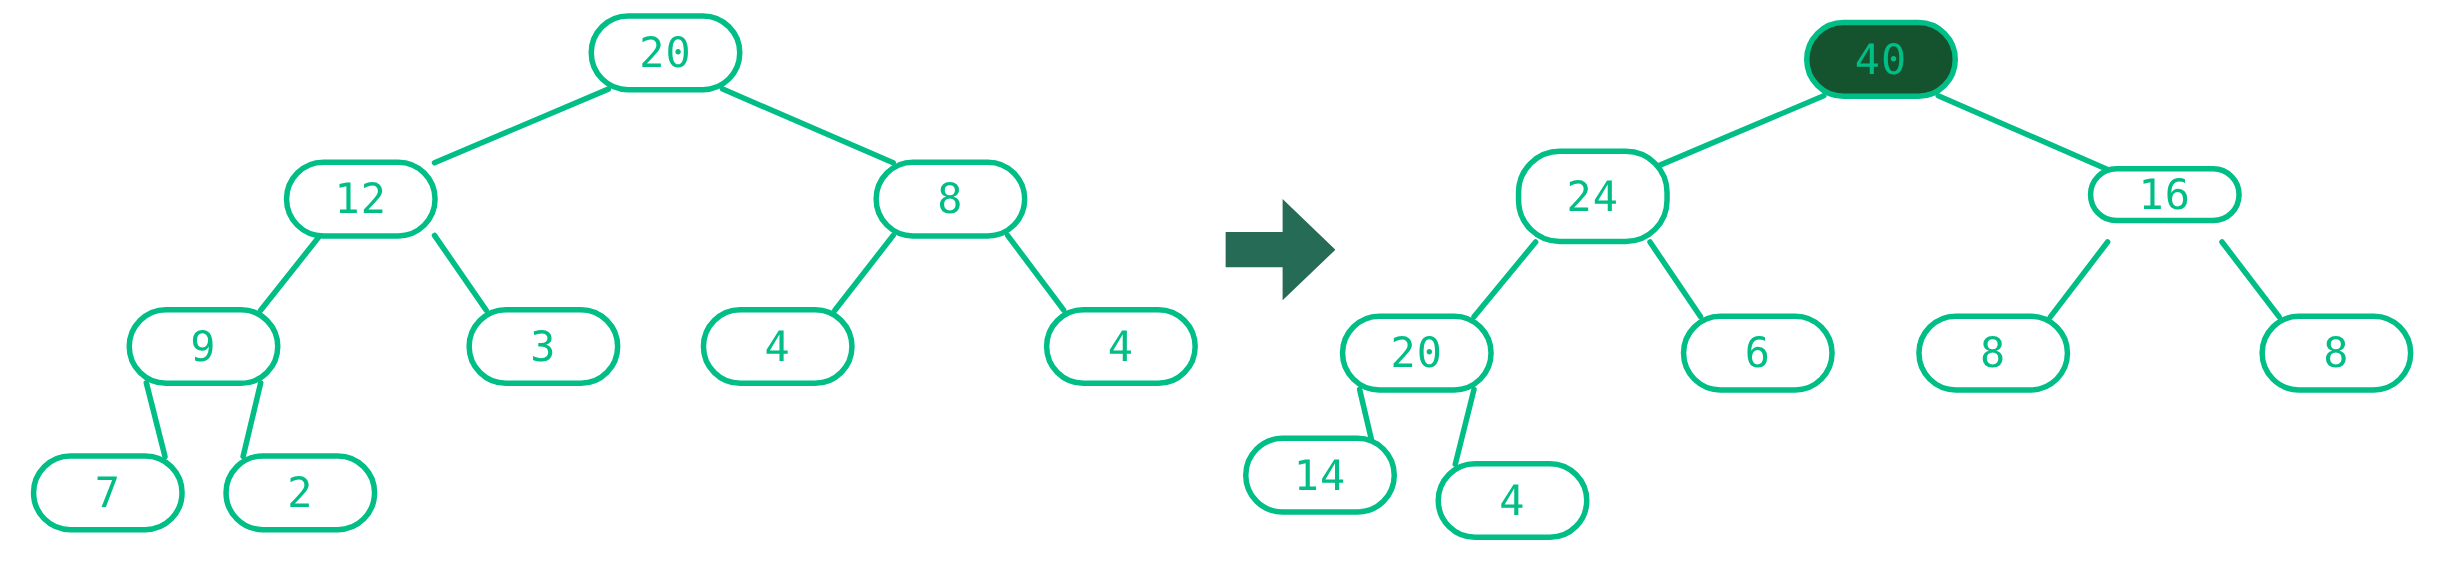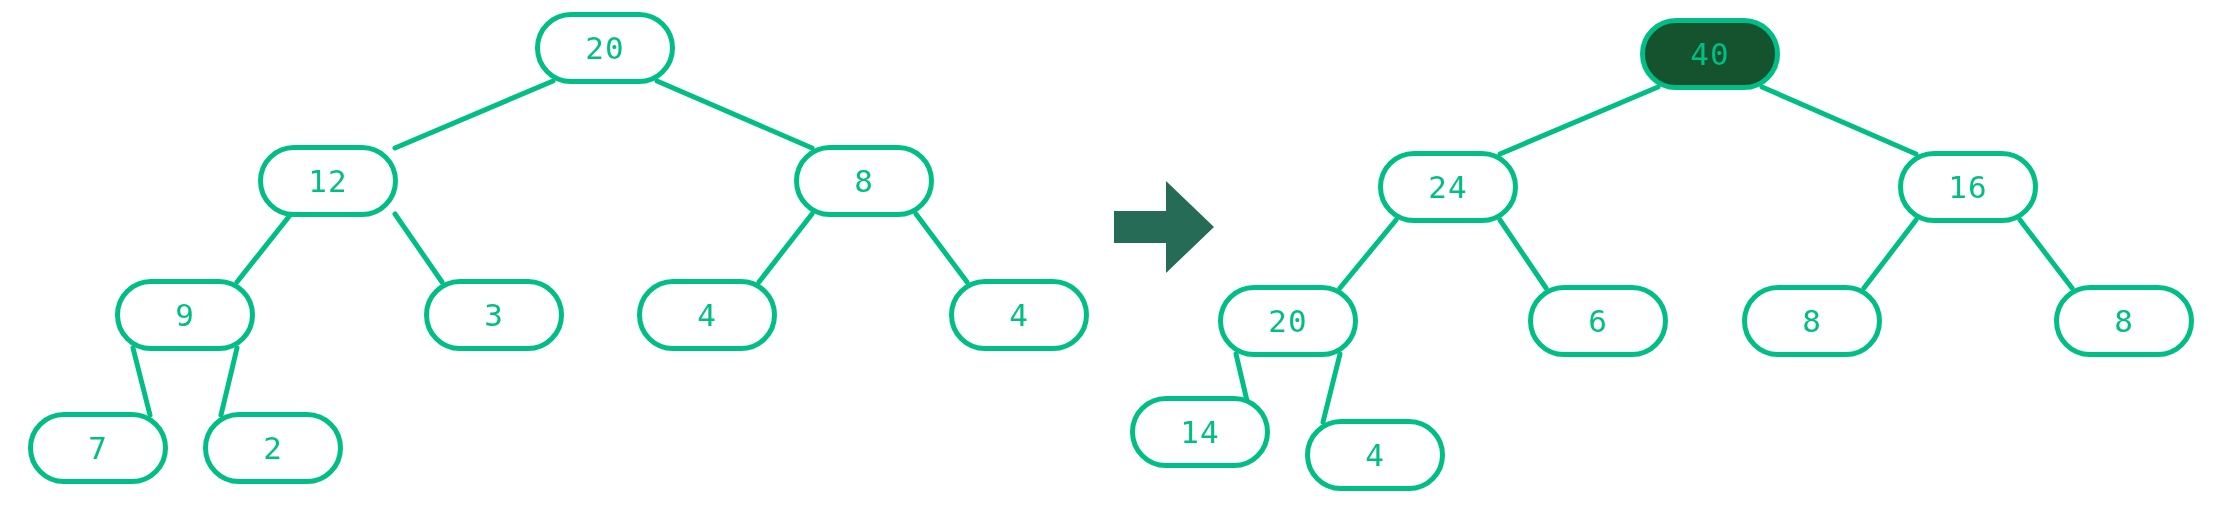--- a/index.html
+++ b/index.html
@@ -16,21 +16,21 @@
   .node{
     position:absolute;
     box-sizing:border-box;
     display:flex;
     align-items:center;
     justify-content:center;
     background:#ffffff;
     border:5px solid #00be85;
     border-radius:40px;
     color:#00be85;
-    font-size:31px;
+    font-size:38px;
     line-height:1;
     letter-spacing:1px;
     font-family:"DejaVu Sans Mono","Liberation Mono",monospace;
   }
   .node .label{pointer-events:none;}
   .arrow{position:absolute;}
 </style>
 </head>
 <body>
 
@@ -78,24 +78,24 @@
       </div>
       <div class="node" style="left: 28px; top: 412px; width: 140px; height: 72px; border-color: rgb(0, 190, 133); border-width: 5px; background: rgb(255, 255, 255); color: rgb(0, 190, 133); border-radius: 40px;">
         <span class="label">7</span>
       </div>
       <div class="node" style="left: 203px; top: 412px; width: 140px; height: 72px; border-color: rgb(0, 190, 133); border-width: 5px; background: rgb(255, 255, 255); color: rgb(0, 190, 133); border-radius: 40px;">
         <span class="label">2</span>
       </div>
       <div class="node" style="left: 1640px; top: 18px; width: 140px; height: 72px; border-color: rgb(0, 190, 133); border-width: 5px; background: #14532d; color: rgb(0, 190, 133); border-radius: 40px;">
         <span class="label">40</span>
       </div>
-      <div class="node" style="left: 1378px; top: 151px; width: 140px; height: 72px; border-color: rgb(0, 190, 133); border-width: 5px; background: rgb(255, 255, 255); color: rgb(0, 190, 133); border-radius: 40px;">
+      <div class="node" style="left: 1378px; top: 135px; width: 140px; height: 87px; border-color: rgb(0, 190, 133); border-width: 5px; background: rgb(255, 255, 255); color: rgb(0, 190, 133); border-radius: 40px;">
         <span class="label">24</span>
       </div>
-      <div class="node" style="left: 1898px; top: 151px; width: 140px; height: 72px; border-color: rgb(0, 190, 133); border-width: 5px; background: rgb(255, 255, 255); color: rgb(0, 190, 133); border-radius: 40px;">
+      <div class="node" style="left: 1898px; top: 151px; width: 140px; height: 52px; border-color: rgb(0, 190, 133); border-width: 5px; background: rgb(255, 255, 255); color: rgb(0, 190, 133); border-radius: 40px;">
         <span class="label">16</span>
       </div>
       <div class="node" style="left: 1218px; top: 285px; width: 140px; height: 72px; border-color: rgb(0, 190, 133); border-width: 5px; background: rgb(255, 255, 255); color: rgb(0, 190, 133); border-radius: 40px;">
         <span class="label">20</span>
       </div>
       <div class="node" style="left: 1528px; top: 285px; width: 140px; height: 72px; border-color: rgb(0, 190, 133); border-width: 5px; background: rgb(255, 255, 255); color: rgb(0, 190, 133); border-radius: 40px;">
         <span class="label">6</span>
       </div>
       <div class="node" style="left: 1742px; top: 285px; width: 140px; height: 72px; border-color: rgb(0, 190, 133); border-width: 5px; background: rgb(255, 255, 255); color: rgb(0, 190, 133); border-radius: 40px;">
         <span class="label">8</span>

